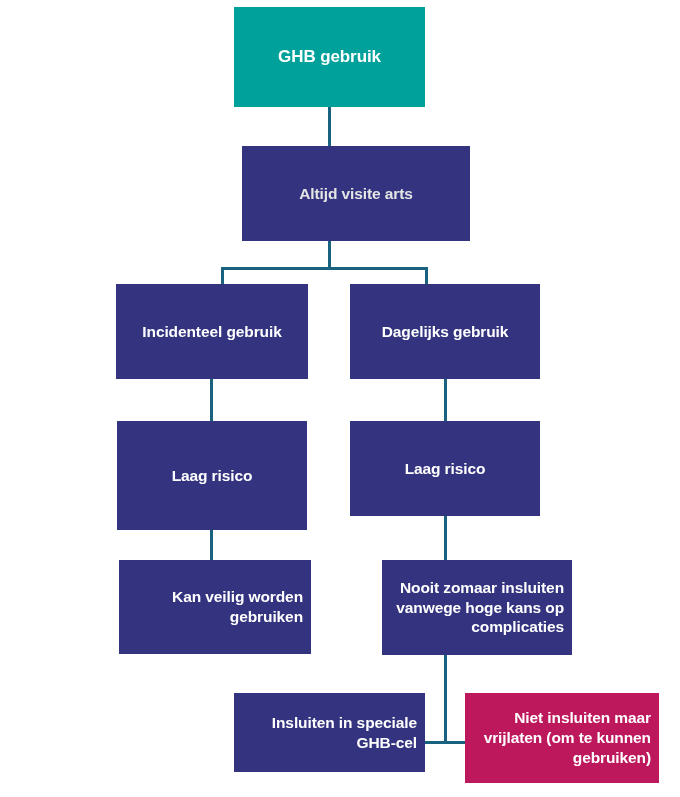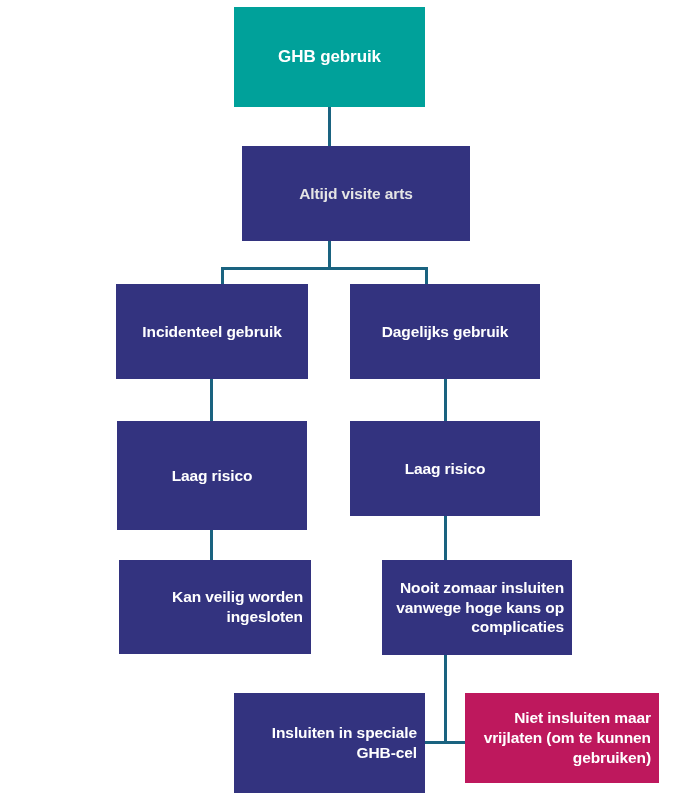--- a/index.html
+++ b/index.html
@@ -74,24 +74,24 @@
     <div class="node step" style="left: 350px; top: 284px; width: 190px; height: 95px; background: rgb(51, 51, 127); color: rgb(255, 255, 255);">
       <span>Dagelijks gebruik</span>
     </div>
     <div class="node step" style="left: 117px; top: 421px; width: 190px; height: 109px; background: rgb(51, 51, 127); color: rgb(255, 255, 255);">
       <span>Laag risico</span>
     </div>
     <div class="node step" style="left: 350px; top: 421px; width: 190px; height: 95px; background: rgb(51, 51, 127); color: rgb(255, 255, 255);">
       <span>Laag risico</span>
     </div>
     <div class="node step" style="left: 119px; top: 560px; width: 192px; height: 94px; background: rgb(51, 51, 127); color: rgb(255, 255, 255);">
-      <span>Kan veilig worden ingesloten</span>
+      <span>Kan veilig worden gebruiken</span>
     </div>
     <div class="node step" style="left: 350px; top: 560px; width: 190px; height: 95px; background: rgb(51, 51, 127); color: rgb(255, 255, 255); margin-left: 32px;">
       <span>Nooit zomaar insluiten vanwege hoge kans op complicaties</span>
     </div>
-    <div class="node step" style="left: 234px; top: 693px; width: 191px; height: 100px; background: rgb(51, 51, 127); color: rgb(255, 255, 255);">
+    <div class="node step" style="left: 234px; top: 693px; width: 191px; height: 79px; background: rgb(51, 51, 127); color: rgb(255, 255, 255);">
       <span>Insluiten in speciale GHB-cel</span>
     </div>
     <div class="node step" style="left: 465px; top: 693px; width: 194px; height: 90px; background: #be185d; color: rgb(255, 255, 255);">
       <span>Niet insluiten maar vrijlaten (om te kunnen gebruiken)</span>
     </div>
   </div>
 
 </body></html>

